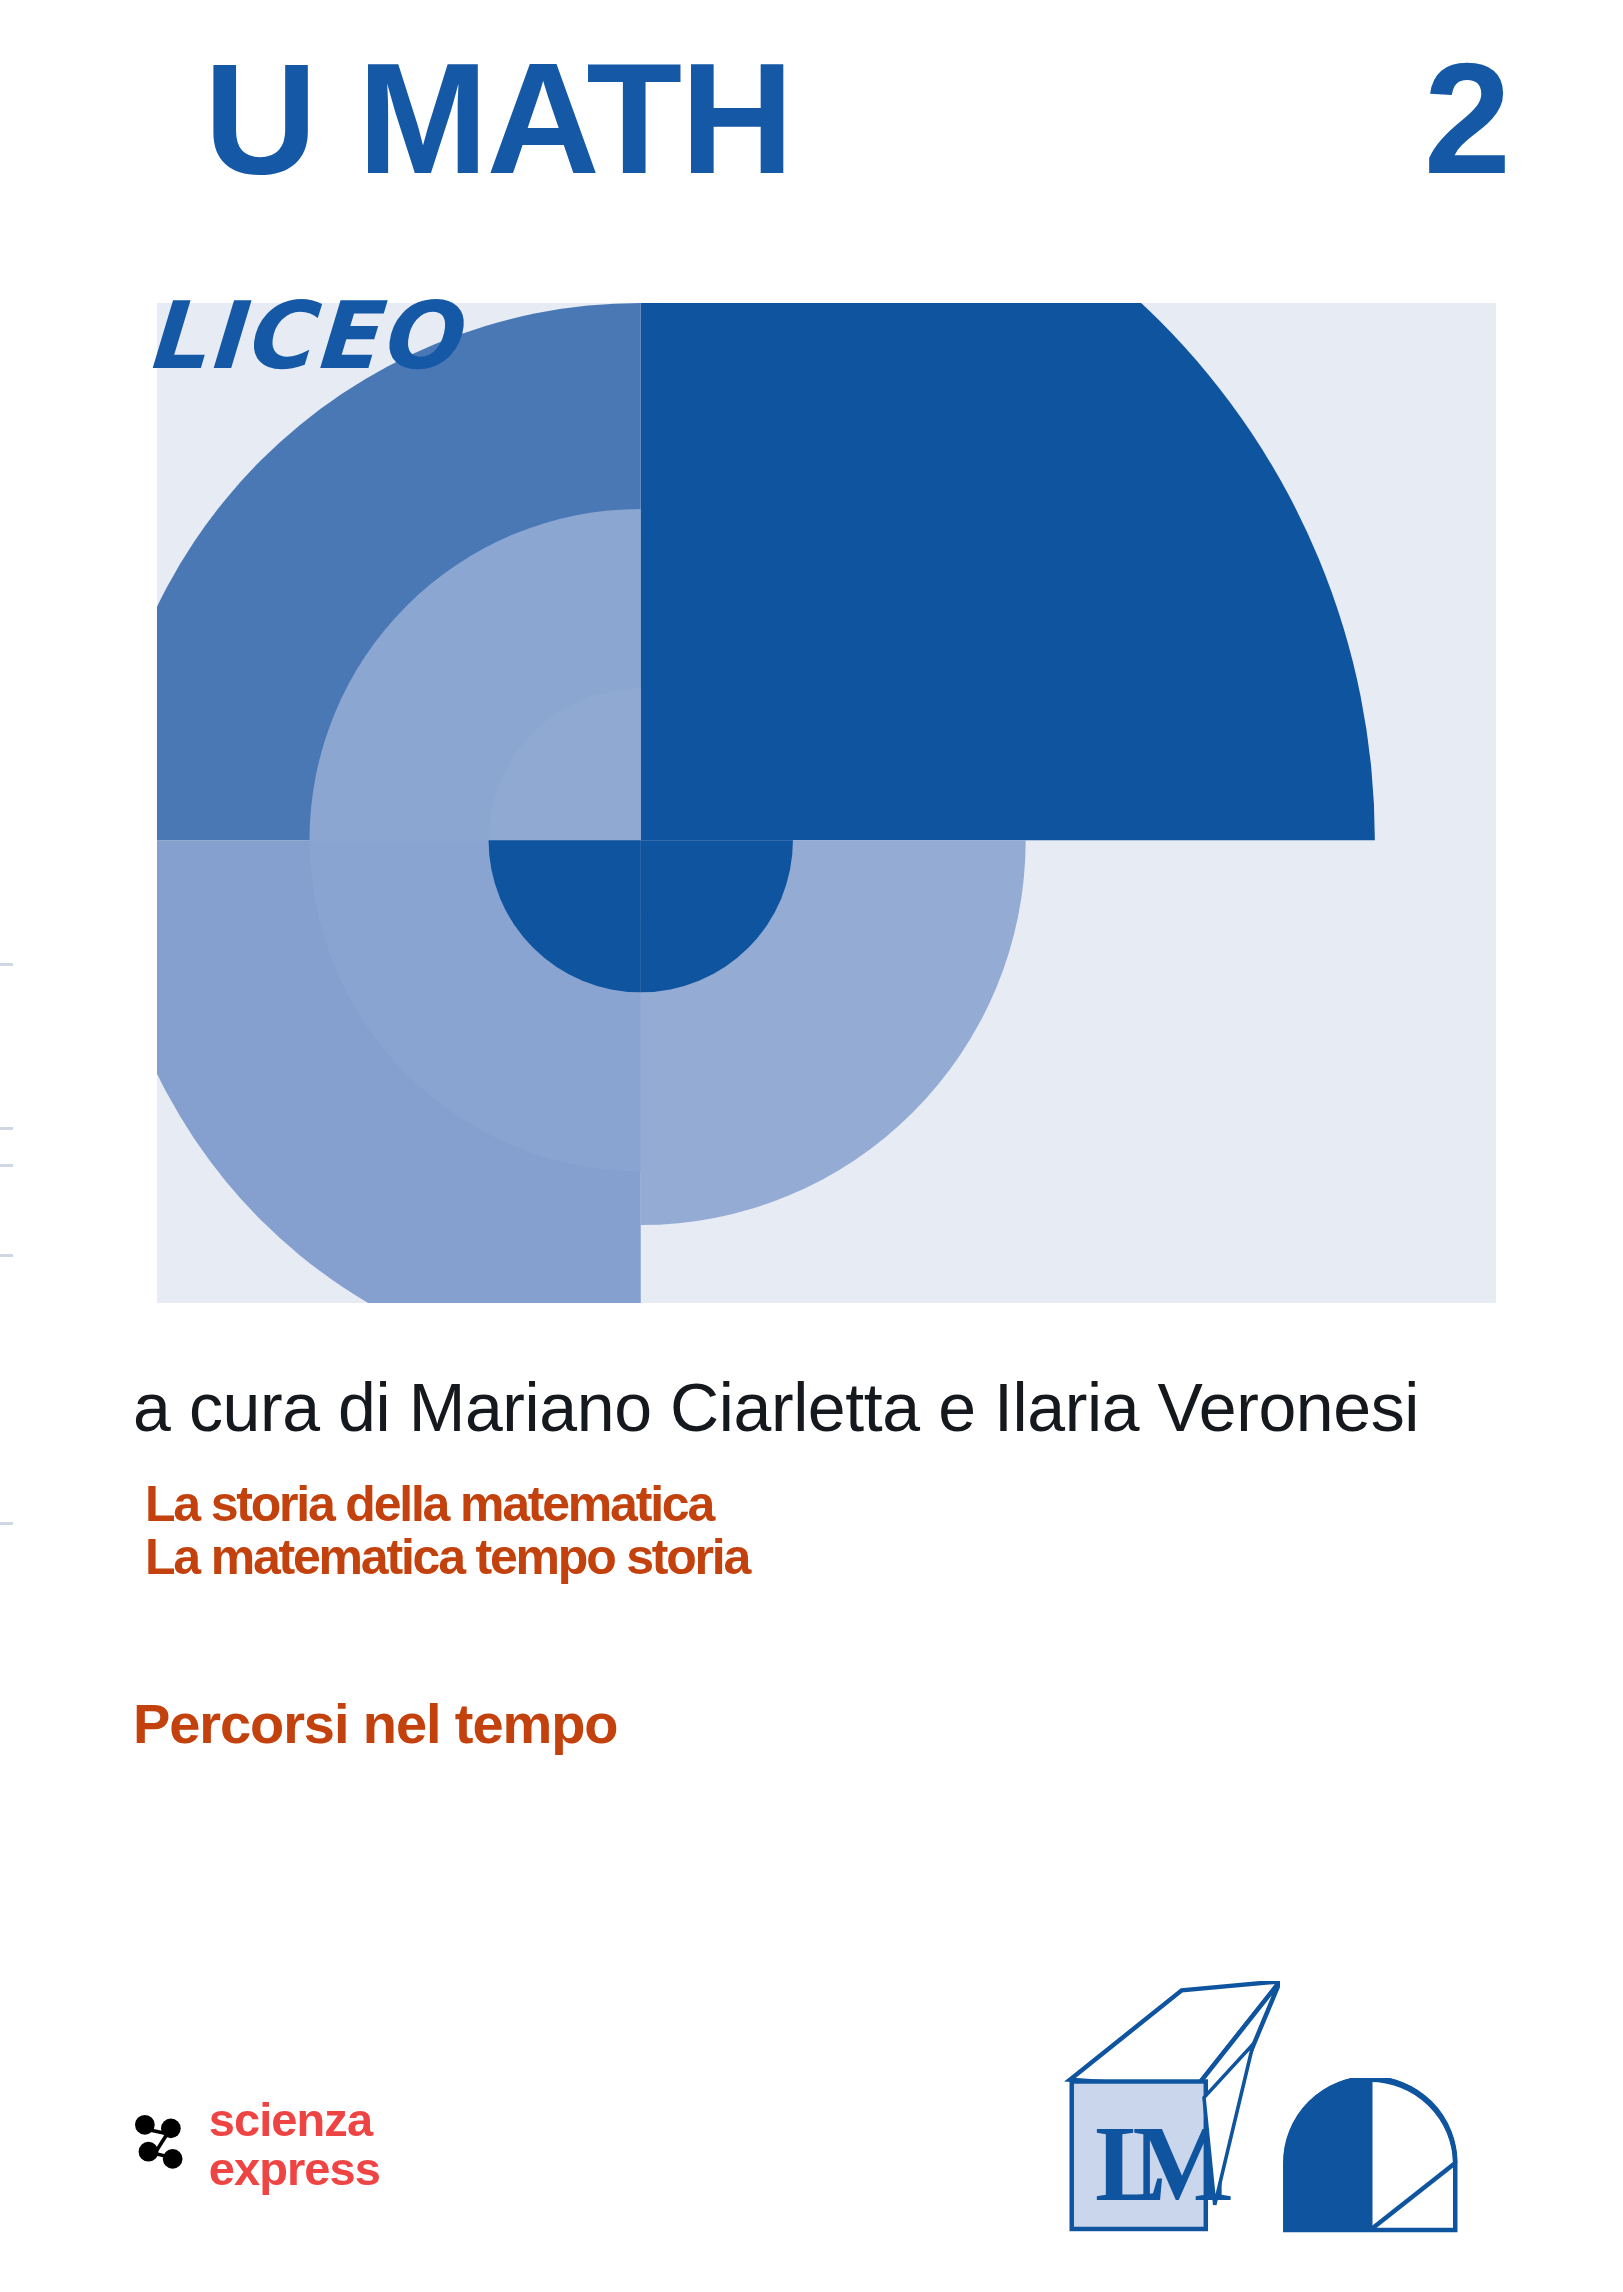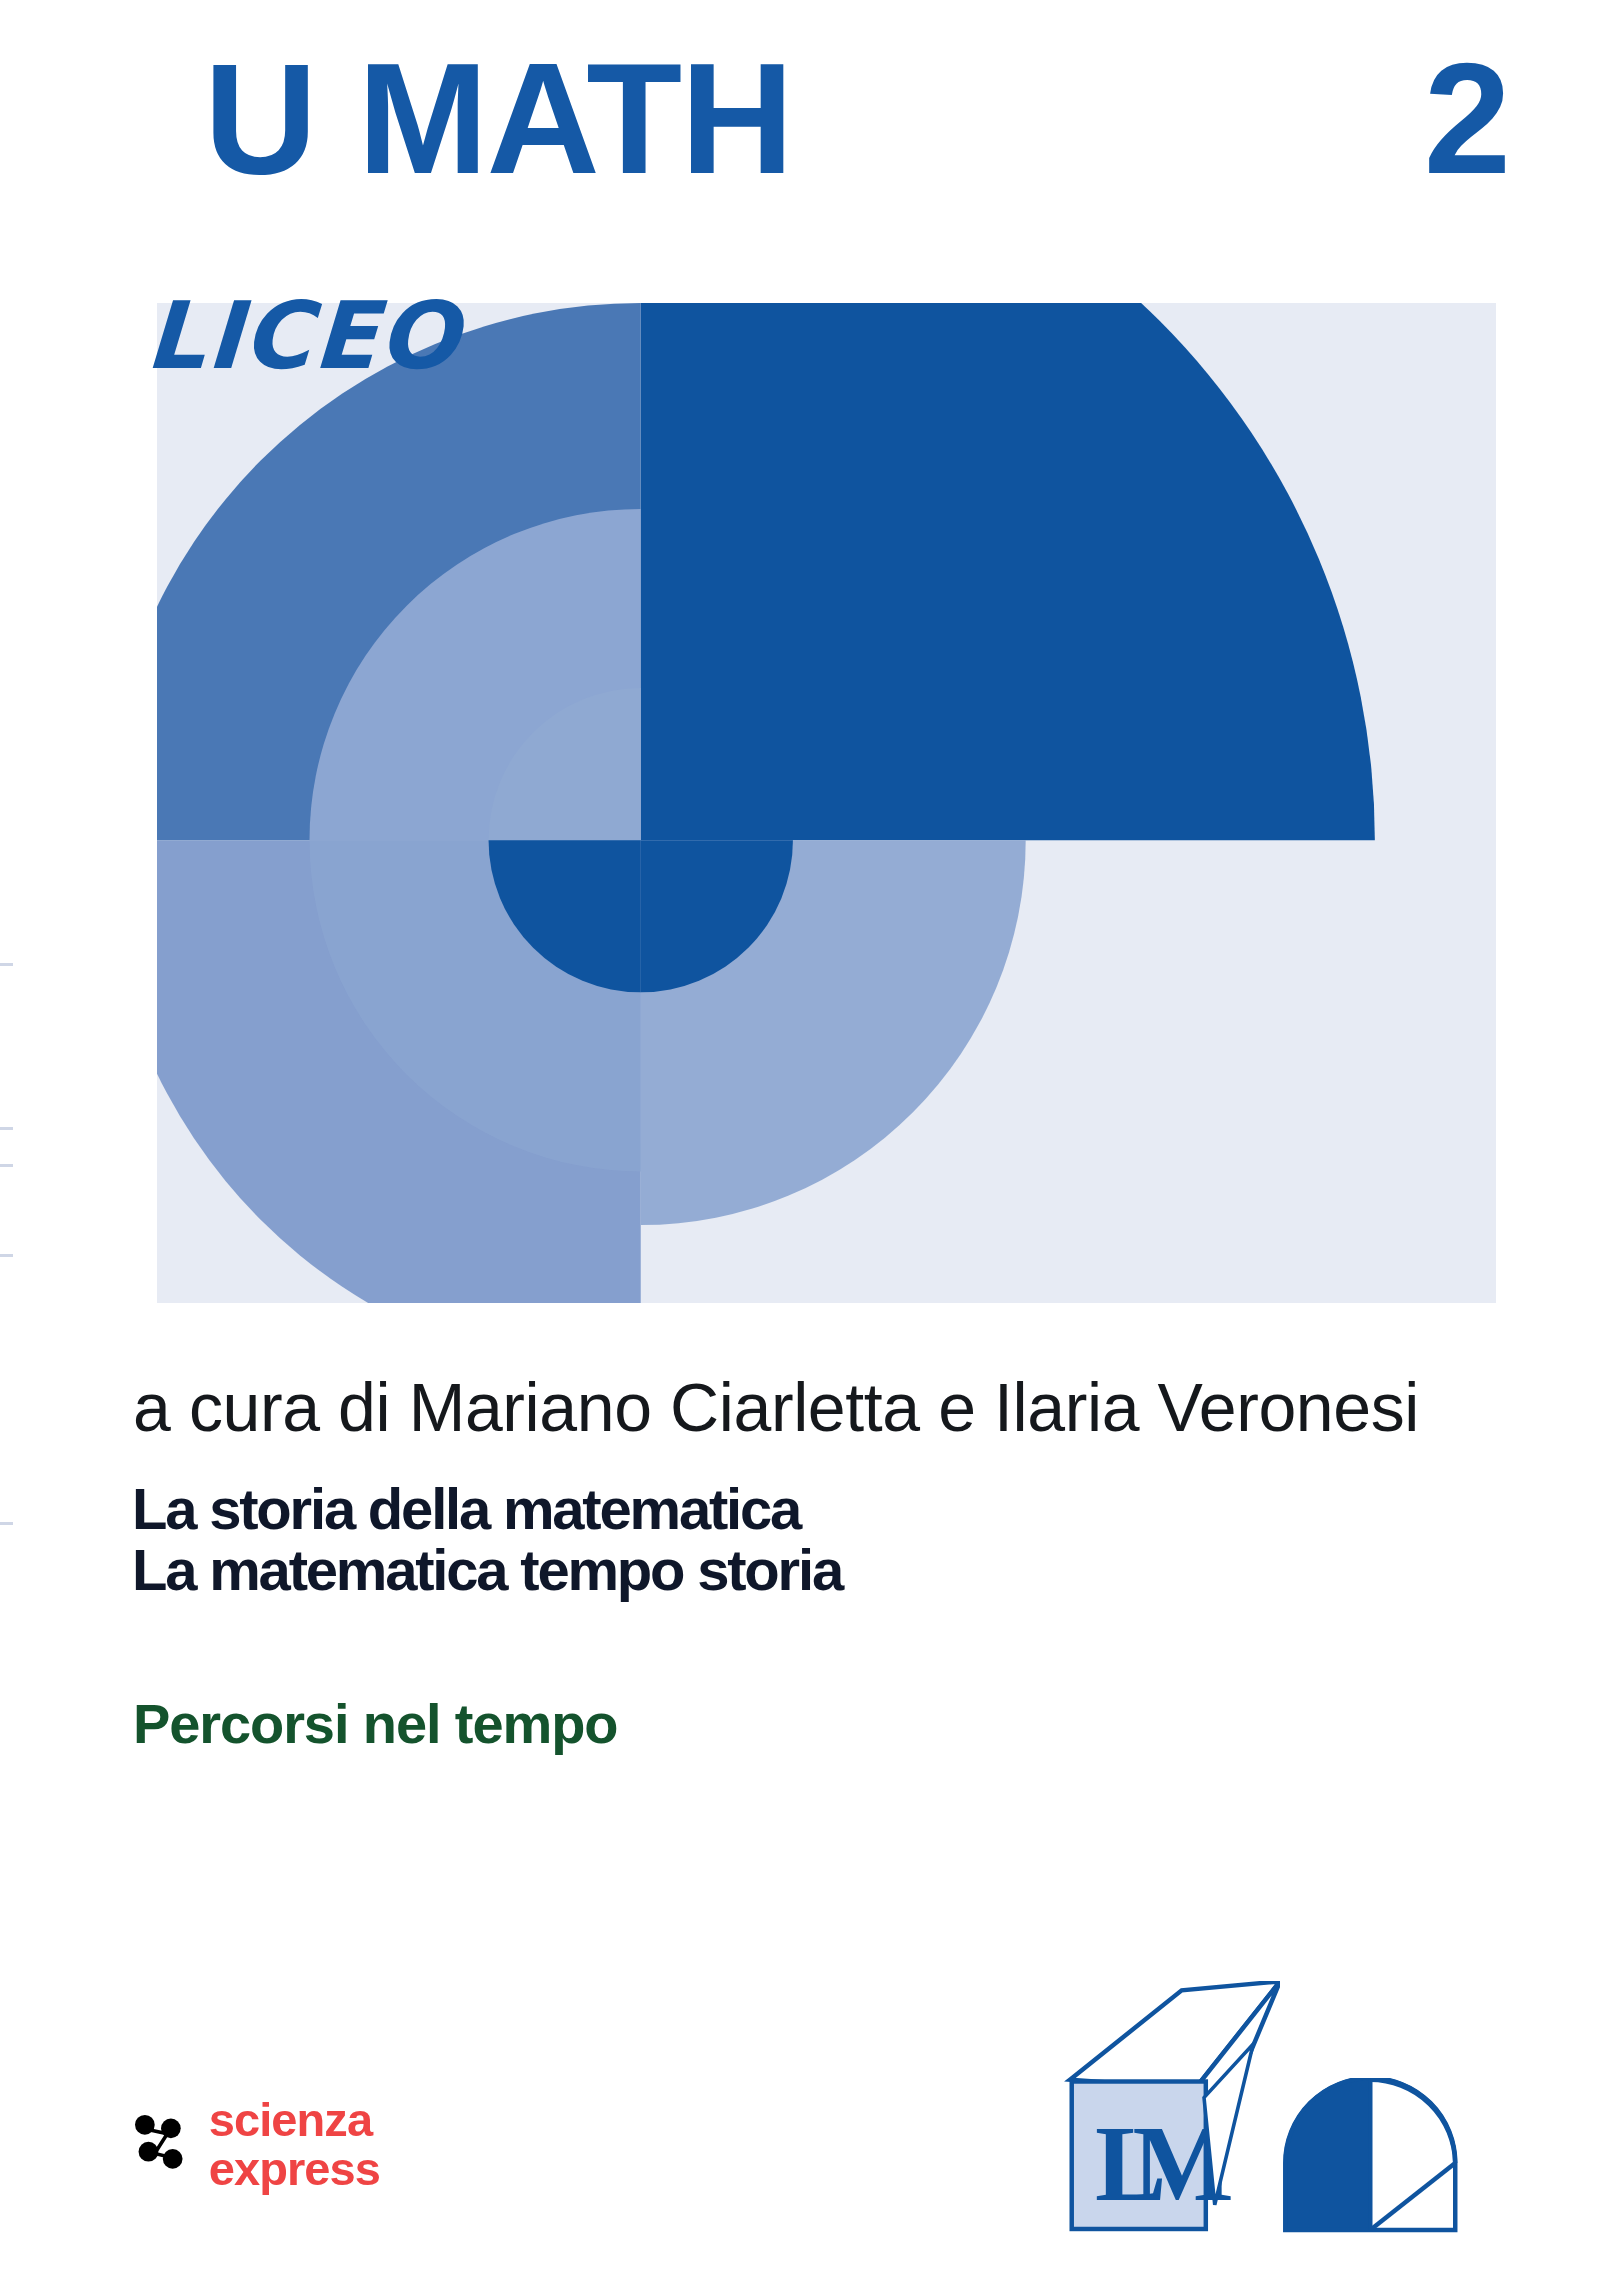--- a/index.html
+++ b/index.html
@@ -81,35 +81,35 @@
   .editors {
     position: absolute;
     left: 133px;
     top: 1368px;
     font-size: 68px;
     color: #15181c;
     letter-spacing: -0.4px;
   }
   .main-title {
     position: absolute;
-    left: 132px;
+    left: 145px;
     top: 1478px;
-    font-size: 58px;
-    font-weight: bold;
-    color: #0f172a;
+    font-size: 50px;
+    font-weight: bold;
+    color: #c2410c;
     line-height: 1.06;
     letter-spacing: -2.2px;
   }
   .subtitle {
     position: absolute;
     left: 133px;
     top: 1693px;
     font-size: 56px;
     font-weight: bold;
-    color: #14532d;
+    color: #c2410c;
     line-height: 1.12;
     letter-spacing: -1.1px;
   }
 
   
   .publisher {
     position: absolute;
     left: 133px;
     top: 2096px;
     display: flex;

